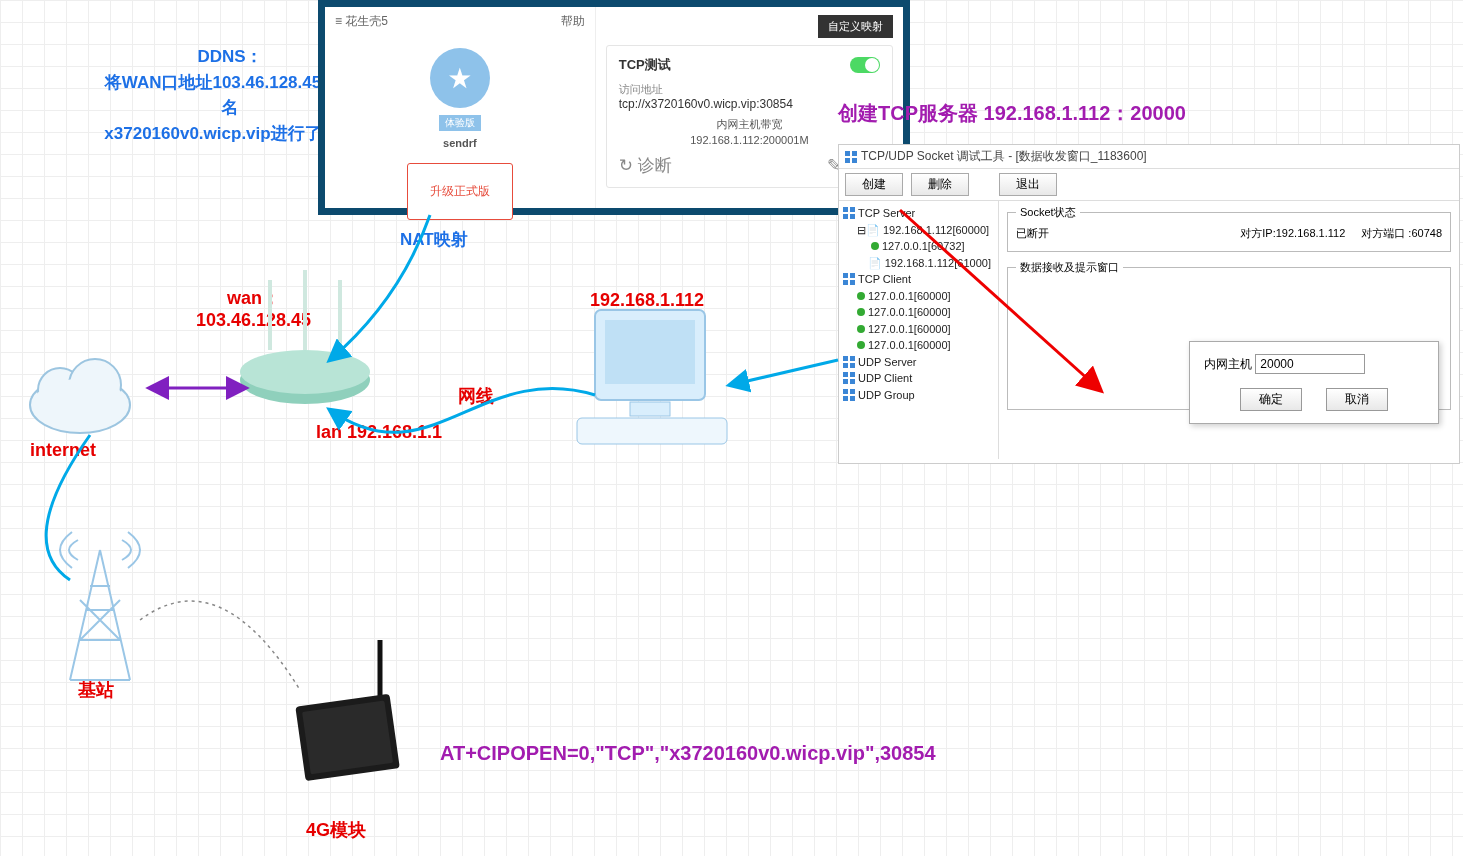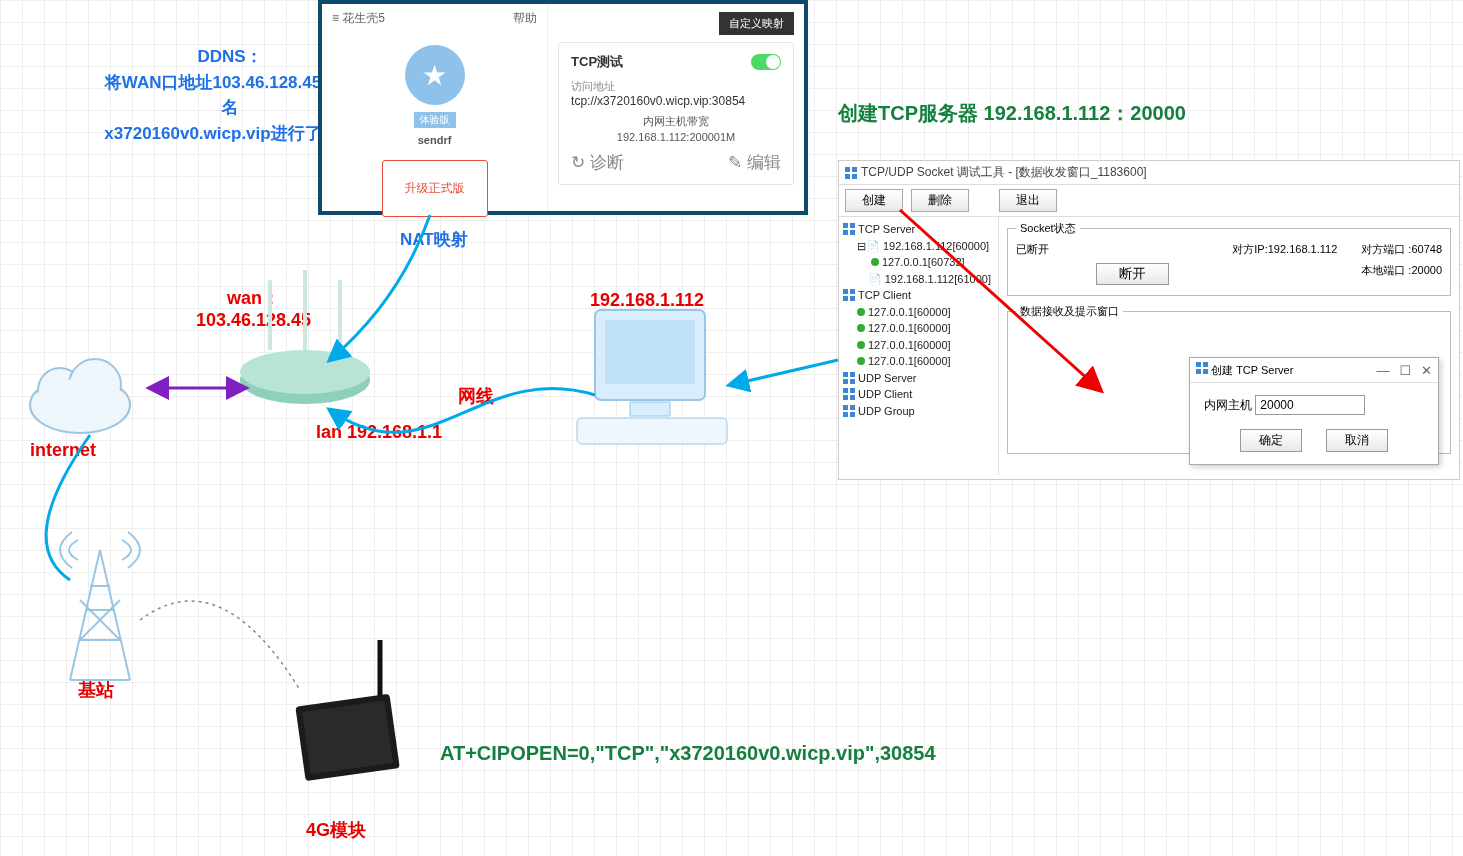--- a/index.html
+++ b/index.html
@@ -11,22 +11,22 @@
     background-color: #fff;
     background-image:
       linear-gradient(#eee 1px, transparent 1px),
       linear-gradient(90deg, #eee 1px, transparent 1px);
     background-size: 22px 22px;
     overflow: hidden;
   }
   .abs { position: absolute; }
   
   .oray-panel {
-    left: 318px; top: 0; width: 490px; height: 215px;
-    background: #fff; border: 4px solid #0c4a6e;
+    left: 318px; top: 0; width: 592px; height: 215px;
+    background: #fff; border: 7px solid #0c4a6e;
     display: flex;
   }
   .oray-left { flex: 1; padding: 6px 10px; border-right: 1px solid #eee; text-align: center; }
   .oray-head { display: flex; justify-content: space-between; font-size: 12px; color: #666; }
   .oray-star {
     width: 60px; height: 60px; border-radius: 50%; background: #8ec2ea;
     margin: 18px auto 4px; display:flex; align-items:center; justify-content:center;
     color:#fff; font-size:28px;
   }
   .oray-badge { display:inline-block; background:#8ec2ea; color:#fff; font-size:10px; padding:1px 6px; border-radius:0; margin-top:-6px;}
@@ -37,40 +37,40 @@
   .oray-card { border:1px solid #e5e5e5; border-radius:3px; padding:10px 12px; margin-top:30px; clear:both;}
   .oray-card h4 { font-size:13px; font-weight:bold; display:flex; justify-content:space-between; align-items:center;}
   .oray-card .row { display:flex; justify-content:center; margin-top:6px; font-size:11px; color:#555;}
   .oray-card .hdr { color:#888; font-size:11px; margin-top:8px;}
   .toggle { width:30px; height:16px; background:#4cd964; border-radius:8px; position:relative;}
   .toggle::after{content:"";position:absolute;right:1px;top:1px;width:14px;height:14px;background:#fff;border-radius:50%;}
   .oray-foot { display:flex; justify-content:space-between; font-size:17px; color:#888; margin-top:8px;}
   
   .lbl-blue { color:#1d70e6; font-weight:bold; font-size:17px; }
   .lbl-red  { color:#e60000; font-weight:bold; font-size:18px; }
-  .lbl-purple { color:#15803d; font-weight:bold; font-size:20px; }
+  .lbl-purple { color:#a21caf; font-weight:bold; font-size:20px; }
   
   .sock-win {
-    left:838px; top:160px; width:622px; height:320px;
+    left:838px; top:144px; width:622px; height:320px;
     background:#fff; border:1px solid #ccc;
   }
   .sock-title { background:#fff; padding:3px 6px; font-size:12px; color:#444; display:flex; align-items:center; gap:4px; border-bottom:1px solid #ddd;}
   .sock-ico { width:12px;height:12px;display:inline-block;}
   .sock-ico svg{width:12px;height:12px;}
   .sock-toolbar { padding:4px 6px; display:flex; gap:8px; border-bottom:1px solid #ddd;}
   .sock-toolbar button { font-size:12px; padding:2px 16px; background:linear-gradient(#fff,#e8e8e8); border:1px solid #aaa; cursor:pointer;}
   .sock-body { display:flex; height:258px; }
   .sock-tree { width:160px; border-right:1px solid #ddd; font-size:11px; padding:4px; color:#222; line-height:1.5;}
   .sock-tree .node{display:flex;align-items:center;gap:3px;}
   .sock-tree .sub{margin-left:14px;}
   .sock-tree .dot{width:8px;height:8px;border-radius:50%;background:#3a3;display:inline-block;}
   .sock-main { flex:1; padding:4px 8px; font-size:12px; position:relative;}
   .sock-main fieldset{border:1px solid #bbb;padding:6px 8px 10px;margin-bottom:8px;font-size:11px;}
   .sock-main legend{font-size:11px;padding:0 4px;}
-  .sock-main .kv{display:flex;gap:24px;}
+  .sock-main .kv{display:flex;gap:16px;}
   
   .dlg {
     position:absolute; left:190px; top:140px; width:250px;
     background:#fff; border:1px solid #aaa; box-shadow:2px 2px 6px rgba(0,0,0,0.2);
   }
   .dlg-title { display:flex; justify-content:space-between; align-items:center; font-size:11px; padding:4px 6px; border-bottom:1px solid #ddd;}
   .dlg-body { padding:12px 14px; font-size:12px;}
   .dlg-body input{border:1px solid #999;padding:2px 4px;width:110px;font-size:12px;}
   .dlg-btns{display:flex;justify-content:center;gap:24px;margin-top:14px;}
   .dlg-btns button{font-size:12px;padding:2px 18px;border:1px solid #999;background:linear-gradient(#fff,#e8e8e8);cursor:pointer;}
@@ -224,46 +224,26 @@
         </div>
     </div>
     <div class="sock-main">
       <fieldset>
         <legend>Socket状态</legend>
         <div class="kv">
           <span>已断开</span>
           <span style="margin-left:auto;"><span>对方IP:</span><span>192.168.1.112</span></span>
           <span><span>对方端口 :</span><span>60748</span></span>
         </div>
-        <div class="kv" style="margin-top:6px;">
-          <span style="margin-left:80px;"><button style="padding:1px 22px;border:1px solid #999;background:linear-gradient(#fff,#e8e8e8);">断开</button></span>
-          <span style="margin-left:auto;"><span>本地端口 :</span><span>20000</span></span>
-        </div>
       </fieldset>
       <fieldset style="height:150px;">
         <legend>数据接收及提示窗口</legend>
       </fieldset>
 
       <div class="dlg">
-        <div class="dlg-title">
-          <span>
-            <span class="sock-ico"><svg viewBox="0 0 12 12">
-                  <rect width="5" height="5" fill="#3b86d6"></rect>
-                  <rect x="7" width="5" height="5" fill="#3b86d6"></rect>
-                  <rect y="7" width="5" height="5" fill="#3b86d6"></rect>
-                  <rect x="7" y="7" width="5" height="5" fill="#3b86d6"></rect>
-                </svg></span>
-            <span>创建</span> <span>TCP Server</span>
-          </span>
-          <span class="win-ctrl">
-            <span>—</span>
-            <span>☐</span>
-            <span>✕</span>
-          </span>
-        </div>
         <div class="dlg-body">
           <span>内网主机</span>
           <input value="20000" style="">
           <div class="dlg-btns">
             <button>确定</button>
             <button>取消</button>
           </div>
         </div>
       </div>
     </div>

